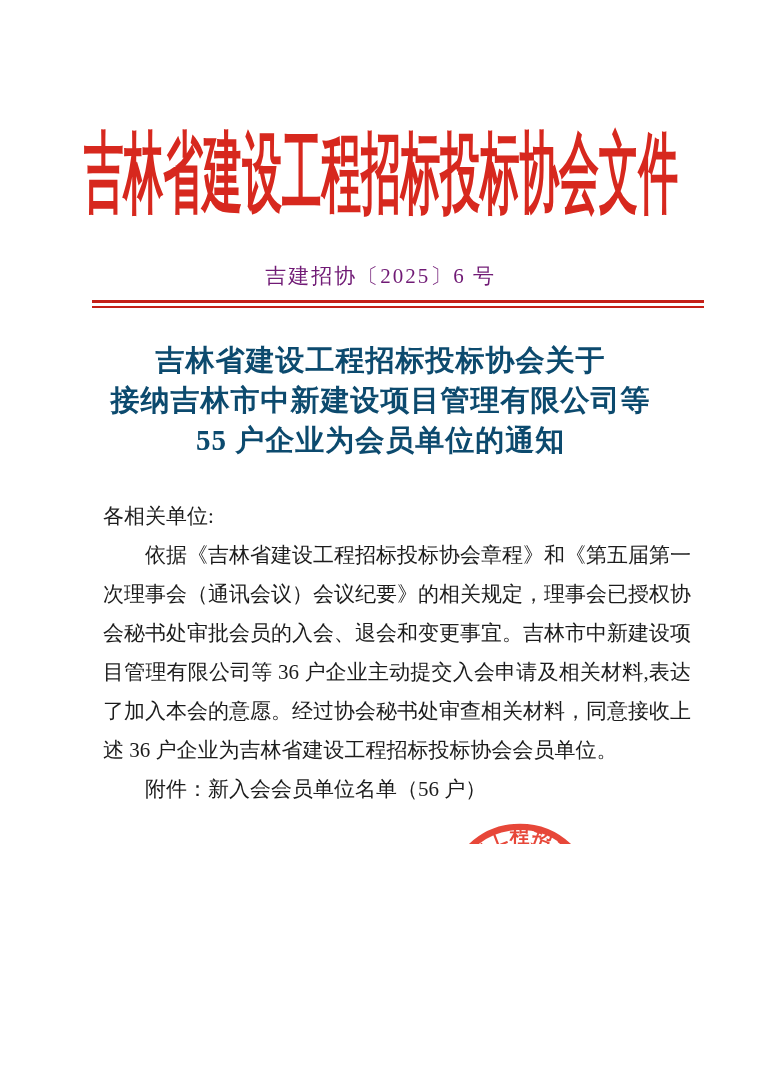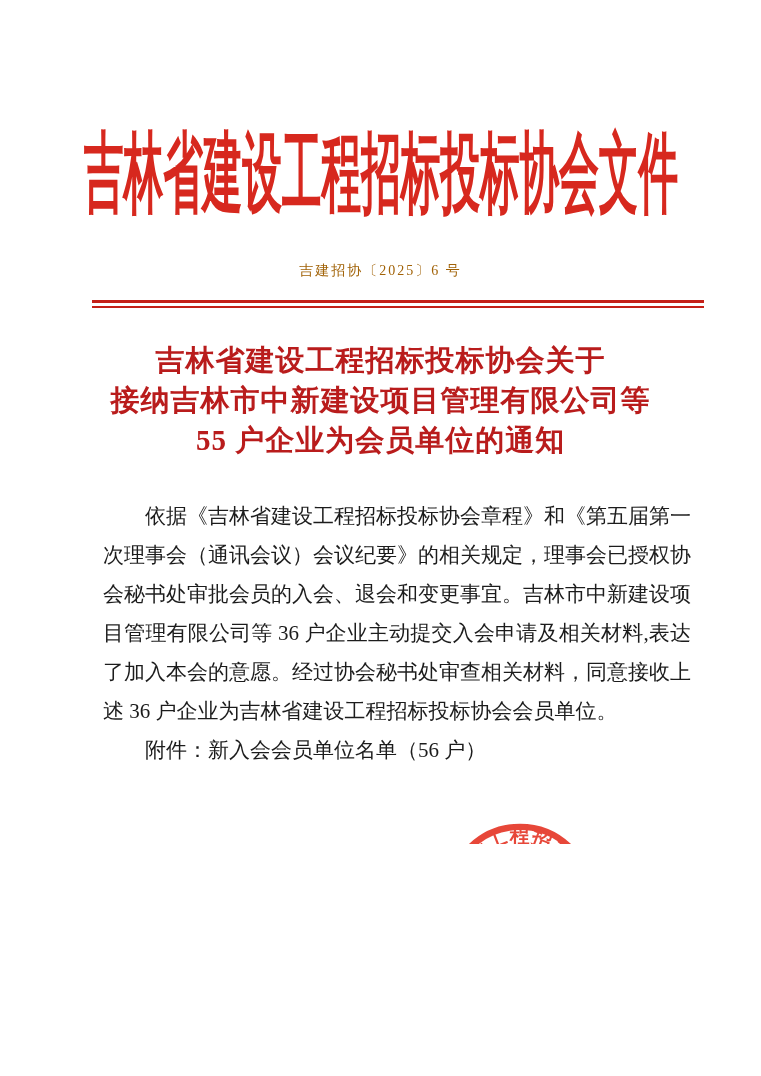--- a/index.html
+++ b/index.html
@@ -35,23 +35,23 @@
     letter-spacing: 0px;
   }
 
   
   .doc-number {
     position: absolute;
     top: 262px;
     left: 0;
     width: 100%;
     text-align: center;
-    font-size: 14px;
+    font-size: 21px;
     letter-spacing: 2px;
-    color: #a16207;
+    color: #701a75;
   }
 
   
   .red-rule {
     position: absolute;
     top: 300px;
     left: 92px;
     width: 612px;
     height: 8px;
     border-top: 3px solid var(--line-red, #c42018);
@@ -61,21 +61,21 @@
   
   .title {
     position: absolute;
     top: 340px;
     left: 0;
     width: 100%;
     text-align: center;
     font-size: 29px;
     font-weight: bold;
     line-height: 40px;
-    color: #b91c1c;
+    color: #0c4a6e;
     letter-spacing: 1px;
   }
 
   
   .body-block {
     position: absolute;
     top: 497px;
     left: 103px;
     width: 588px;
     font-size: 21px;
@@ -126,20 +126,21 @@
 
   <div class="red-rule"></div>
 
   <div class="title">
     <div>吉林省建设工程招标投标协会关于</div>
     <div>接纳吉林市中新建设项目管理有限公司等</div>
     <div>55 户企业为会员单位的通知</div>
   </div>
 
   <div class="body-block">
+    <p>各相关单位:</p>
     <p class="para-indent">依据《吉林省建设工程招标投标协会章程》和《第五届第一次理事会（通讯会议）会议纪要》的相关规定，理事会已授权协会秘书处审批会员的入会、退会和变更事宜。吉林市中新建设项目管理有限公司等 36 户企业主动提交入会申请及相关材料,表达了加入本会的意愿。经过协会秘书处审查相关材料，同意接收上述 36 户企业为吉林省建设工程招标投标协会会员单位。</p>
     <p class="para-indent">附件：新入会会员单位名单（56 户）</p>
   </div>
 
   <div class="signature">
     <div>吉林省建设工程招标投标协会</div>
     <div>2025 年 6 月 9 日</div>
   </div>
 
   <svg class="seal" viewBox="0 0 160 160" xmlns="http://www.w3.org/2000/svg">

